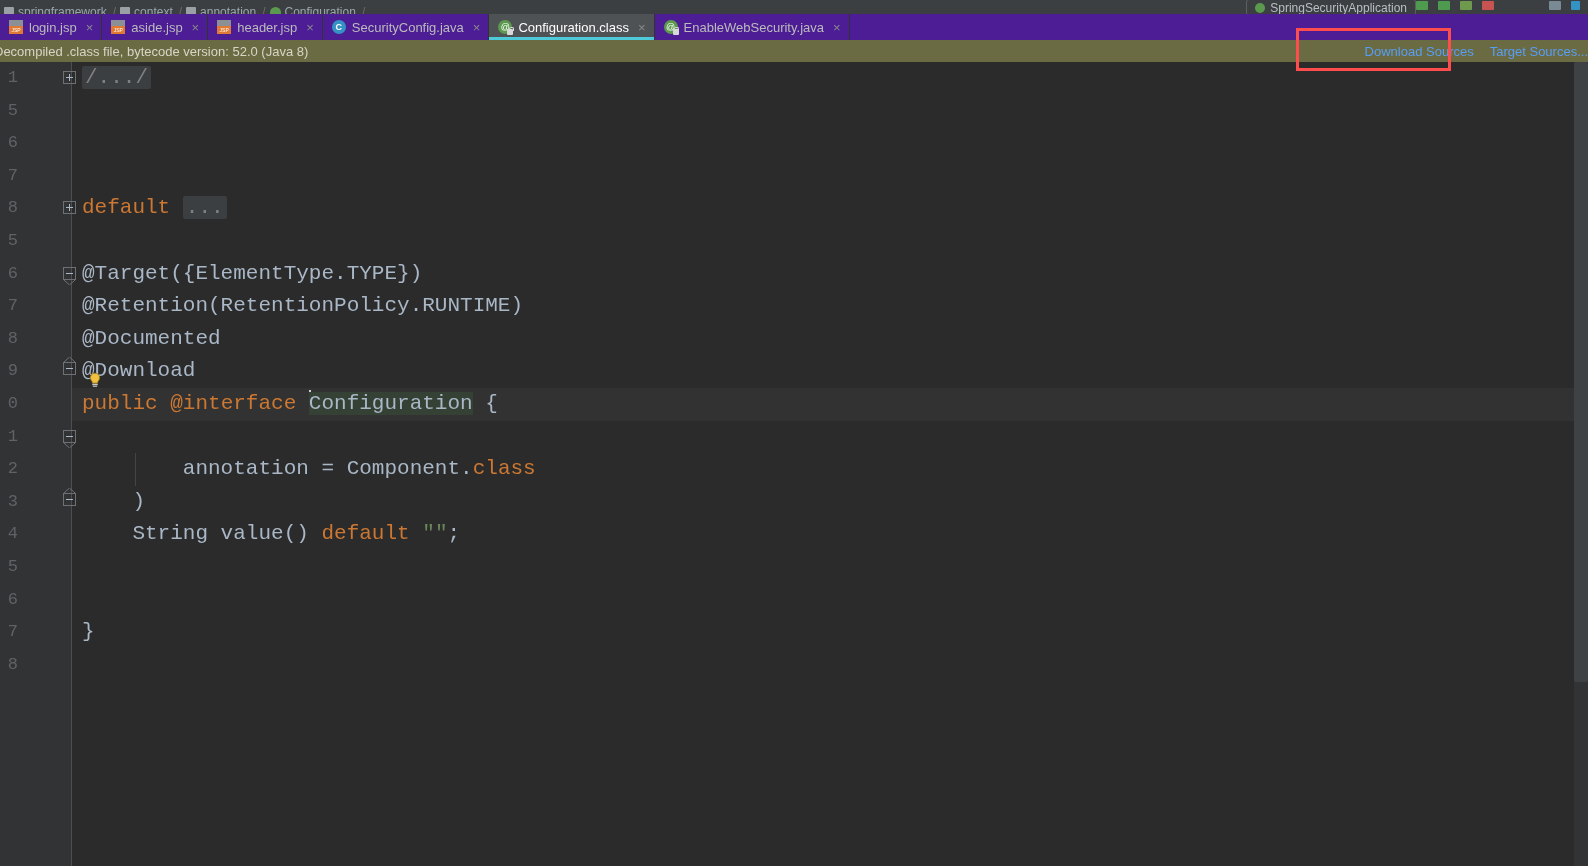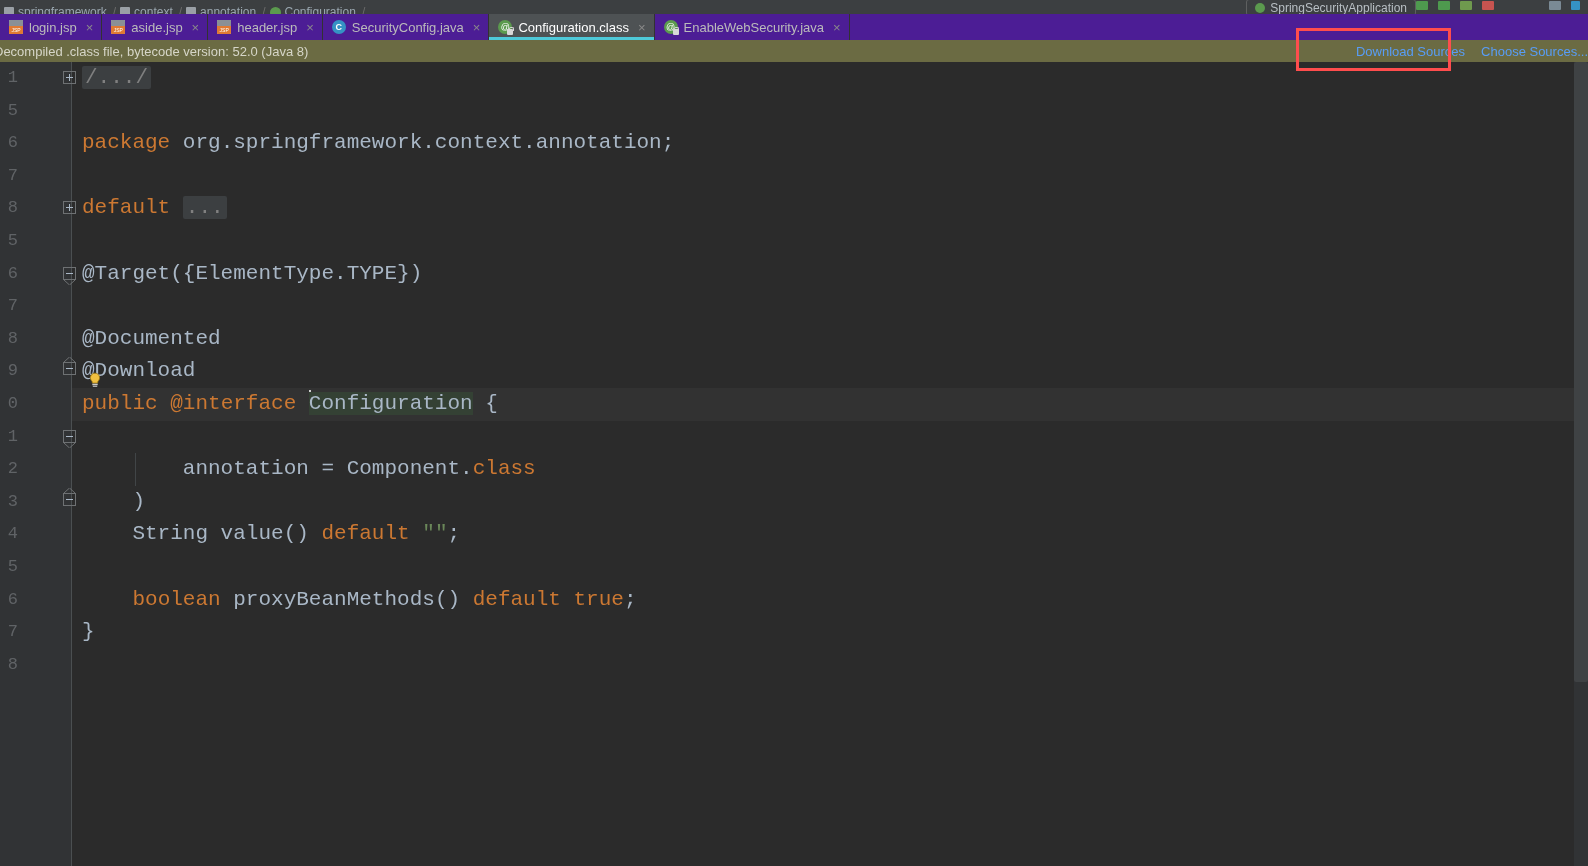--- a/index.html
+++ b/index.html
@@ -250,21 +250,21 @@
         <span class="ico ico-annot">@<span class="lock"></span></span>
         <span>EnableWebSecurity.java</span>
         <span class="close">×</span>
       </div>
     </div>
 
   <div class="banner">
     <span class="banner-text">Decompiled .class file, bytecode version: 52.0 (Java 8)</span>
     <div class="banner-actions">
       <span class="banner-link">Download Sources</span>
-      <span class="banner-link">Choose Sources...</span>
+      <span class="banner-link">Target Sources...</span>
     </div>
   </div>
   <div class="redbox"></div>
 
   <div class="editor">
     <div class="gutter"></div>
     <div class="gutter-sep"></div>
     <div class="coderows" id="coderows">
         <div class="row">
           <div class="lineno">1</div>
@@ -276,21 +276,20 @@
             </svg>
           </div>
           <div class="linecode"><span class="folded">/.../</span></div>
         </div>
         <div class="row">
           <div class="lineno">5</div>
           <div class="linecode"></div>
         </div>
         <div class="row">
           <div class="lineno">6</div>
-          <div class="linecode"><span class="kw">package </span><span class="txt">org.springframework.context.annotation;</span></div>
         </div>
         <div class="row">
           <div class="lineno">7</div>
           <div class="linecode"></div>
         </div>
         <div class="row">
           <div class="lineno">8</div>
           <div class="fold">
             <svg width="13" height="13">
               <rect x="0.5" y="0.5" width="12" height="12" fill="none" stroke="#6e7173"></rect>
@@ -312,20 +311,21 @@
               <rect x="0.5" y="0.5" width="12" height="12" fill="none" stroke="#6e7173"></rect>
               <line x1="3" y1="6.5" x2="10" y2="6.5" stroke="#a9b7c6"></line>
               <path d="M1 13 L6.5 18 L12 13" fill="none" stroke="#6e7173"></path>
             </svg>
           </div>
           <div class="linecode"><span class="txt">@Target({ElementType.TYPE})</span></div>
         </div>
         <div class="row">
           <div class="lineno">7</div>
           <div class="fold-guide"></div>
+          <div class="linecode"><span class="txt">@Retention(RetentionPolicy.RUNTIME)</span></div>
         </div>
         <div class="row">
           <div class="lineno">8</div>
           <div class="fold-guide"></div>
           <div class="linecode"><span class="txt">@Documented</span></div>
         </div>
         <div class="row">
           <div class="lineno">9</div>
           <div class="fold-guide"></div>
           <div class="fold" style="top: 2px;">
@@ -378,21 +378,20 @@
           <div class="linecode"><span class="txt">    String value() </span><span class="kw">default </span><span class="str">""</span><span class="txt">;</span></div>
         </div>
         <div class="row">
           <div class="lineno">5</div>
           <div class="fold-guide"></div>
           <div class="linecode"></div>
         </div>
         <div class="row">
           <div class="lineno">6</div>
           <div class="fold-guide"></div>
-          <div class="linecode"><span class="txt">    </span><span class="kw">boolean</span><span class="txt"> proxyBeanMethods() </span><span class="kw">default </span><span class="kw">true</span><span class="txt">;</span></div>
         </div>
         <div class="row">
           <div class="lineno">7</div>
           <div class="fold-guide"></div>
           <div class="linecode"><span class="txt">}</span></div>
         </div>
         <div class="row">
           <div class="lineno">8</div>
           <div class="linecode"></div>
         </div>

